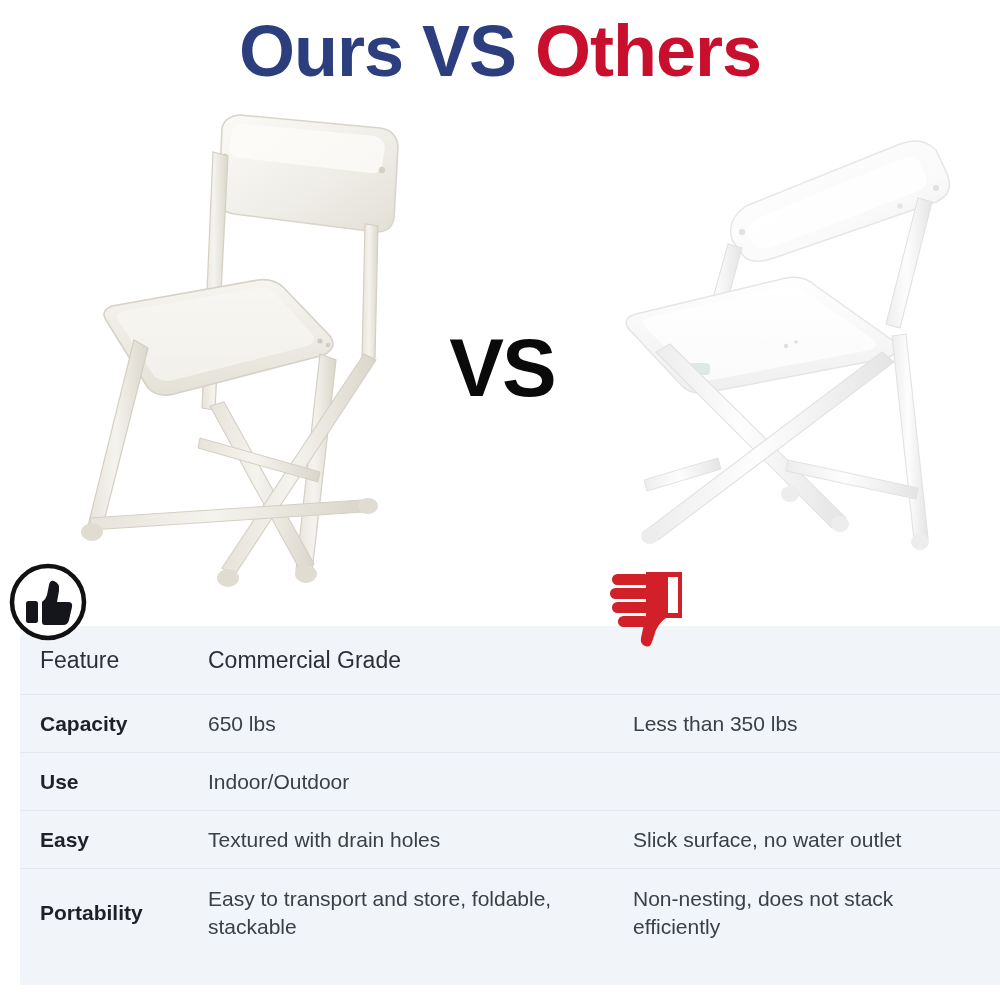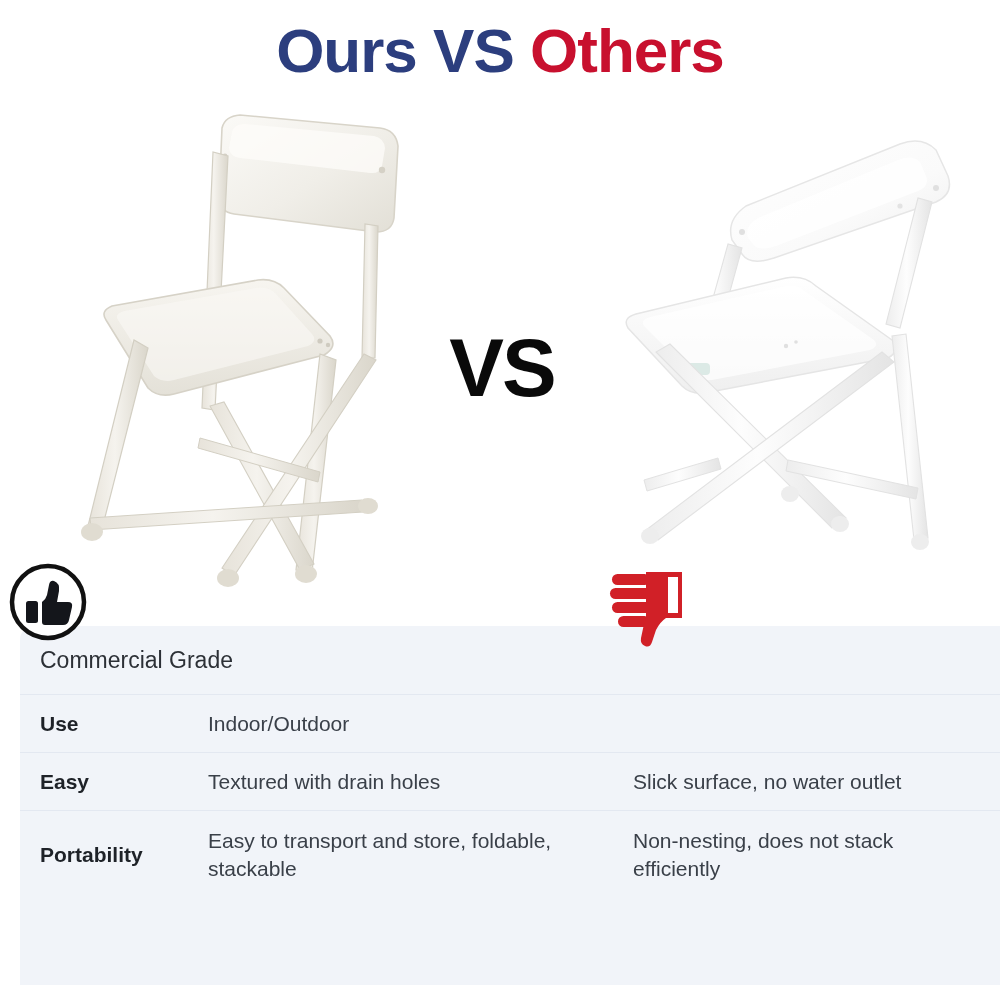--- a/index.html
+++ b/index.html
@@ -8,21 +8,21 @@
     background: #ffffff;
     font-family: "Liberation Sans", "DejaVu Sans", sans-serif;
     overflow: hidden;
   }
   .page { position: relative; width: 1000px; height: 1000px; background:#fff; }
 
   
   .title {
     position: absolute; top: 6px; left: 0; width: 1000px;
     text-align: center;
-    font-size: 62px; font-weight: bold;
+    font-size: 72px; font-weight: bold;
     letter-spacing: -1px;
     line-height: 90px;
     white-space: nowrap;
   }
   .title .t-blue { color: #2C3E7E; }
   .title .t-red  { color: #C8102E; }
 
   
   .vs-badge {
     position: absolute; left: 432px; top: 322px;
@@ -204,25 +204,39 @@
       <rect x="12" y="48" width="32" height="11" rx="5.5" fill="#D12027"></rect>
       <path d="M40 4 L60 4 L60 50 Q54 54 50 62 L46 74 Q44 80 39 78 Q34 76 35 70 L38 56 L40 50 Z" fill="#D12027"></path>
       <rect x="58" y="4" width="18" height="46" fill="#D12027"></rect>
       <rect x="62" y="9" width="10" height="36" fill="#FFFFFF"></rect>
     </svg>
   </div>
 
   <div class="table-panel">
 
     <div class="trow header">
+      <div class="cell-feature">
+        <span class="th-text">Feature</span>
+      </div>
       <div class="cell-ours">
         <span class="th-text">Commercial Grade</span>
       </div>
     </div>
 
+    <div class="trow body divider">
+      <div class="cell-feature">
+        <span class="row-label">Capacity</span>
+      </div>
+      <div class="cell-ours">
+        <span class="cell-text">650 lbs</span>
+      </div>
+      <div class="cell-theirs">
+        <span class="cell-text">Less than 350 lbs</span>
+      </div>
+    </div>
 
     <div class="trow body divider">
       <div class="cell-feature">
         <span class="row-label">Use</span>
       </div>
       <div class="cell-ours">
         <span class="cell-text">Indoor/Outdoor</span>
       </div>
     </div>
 

